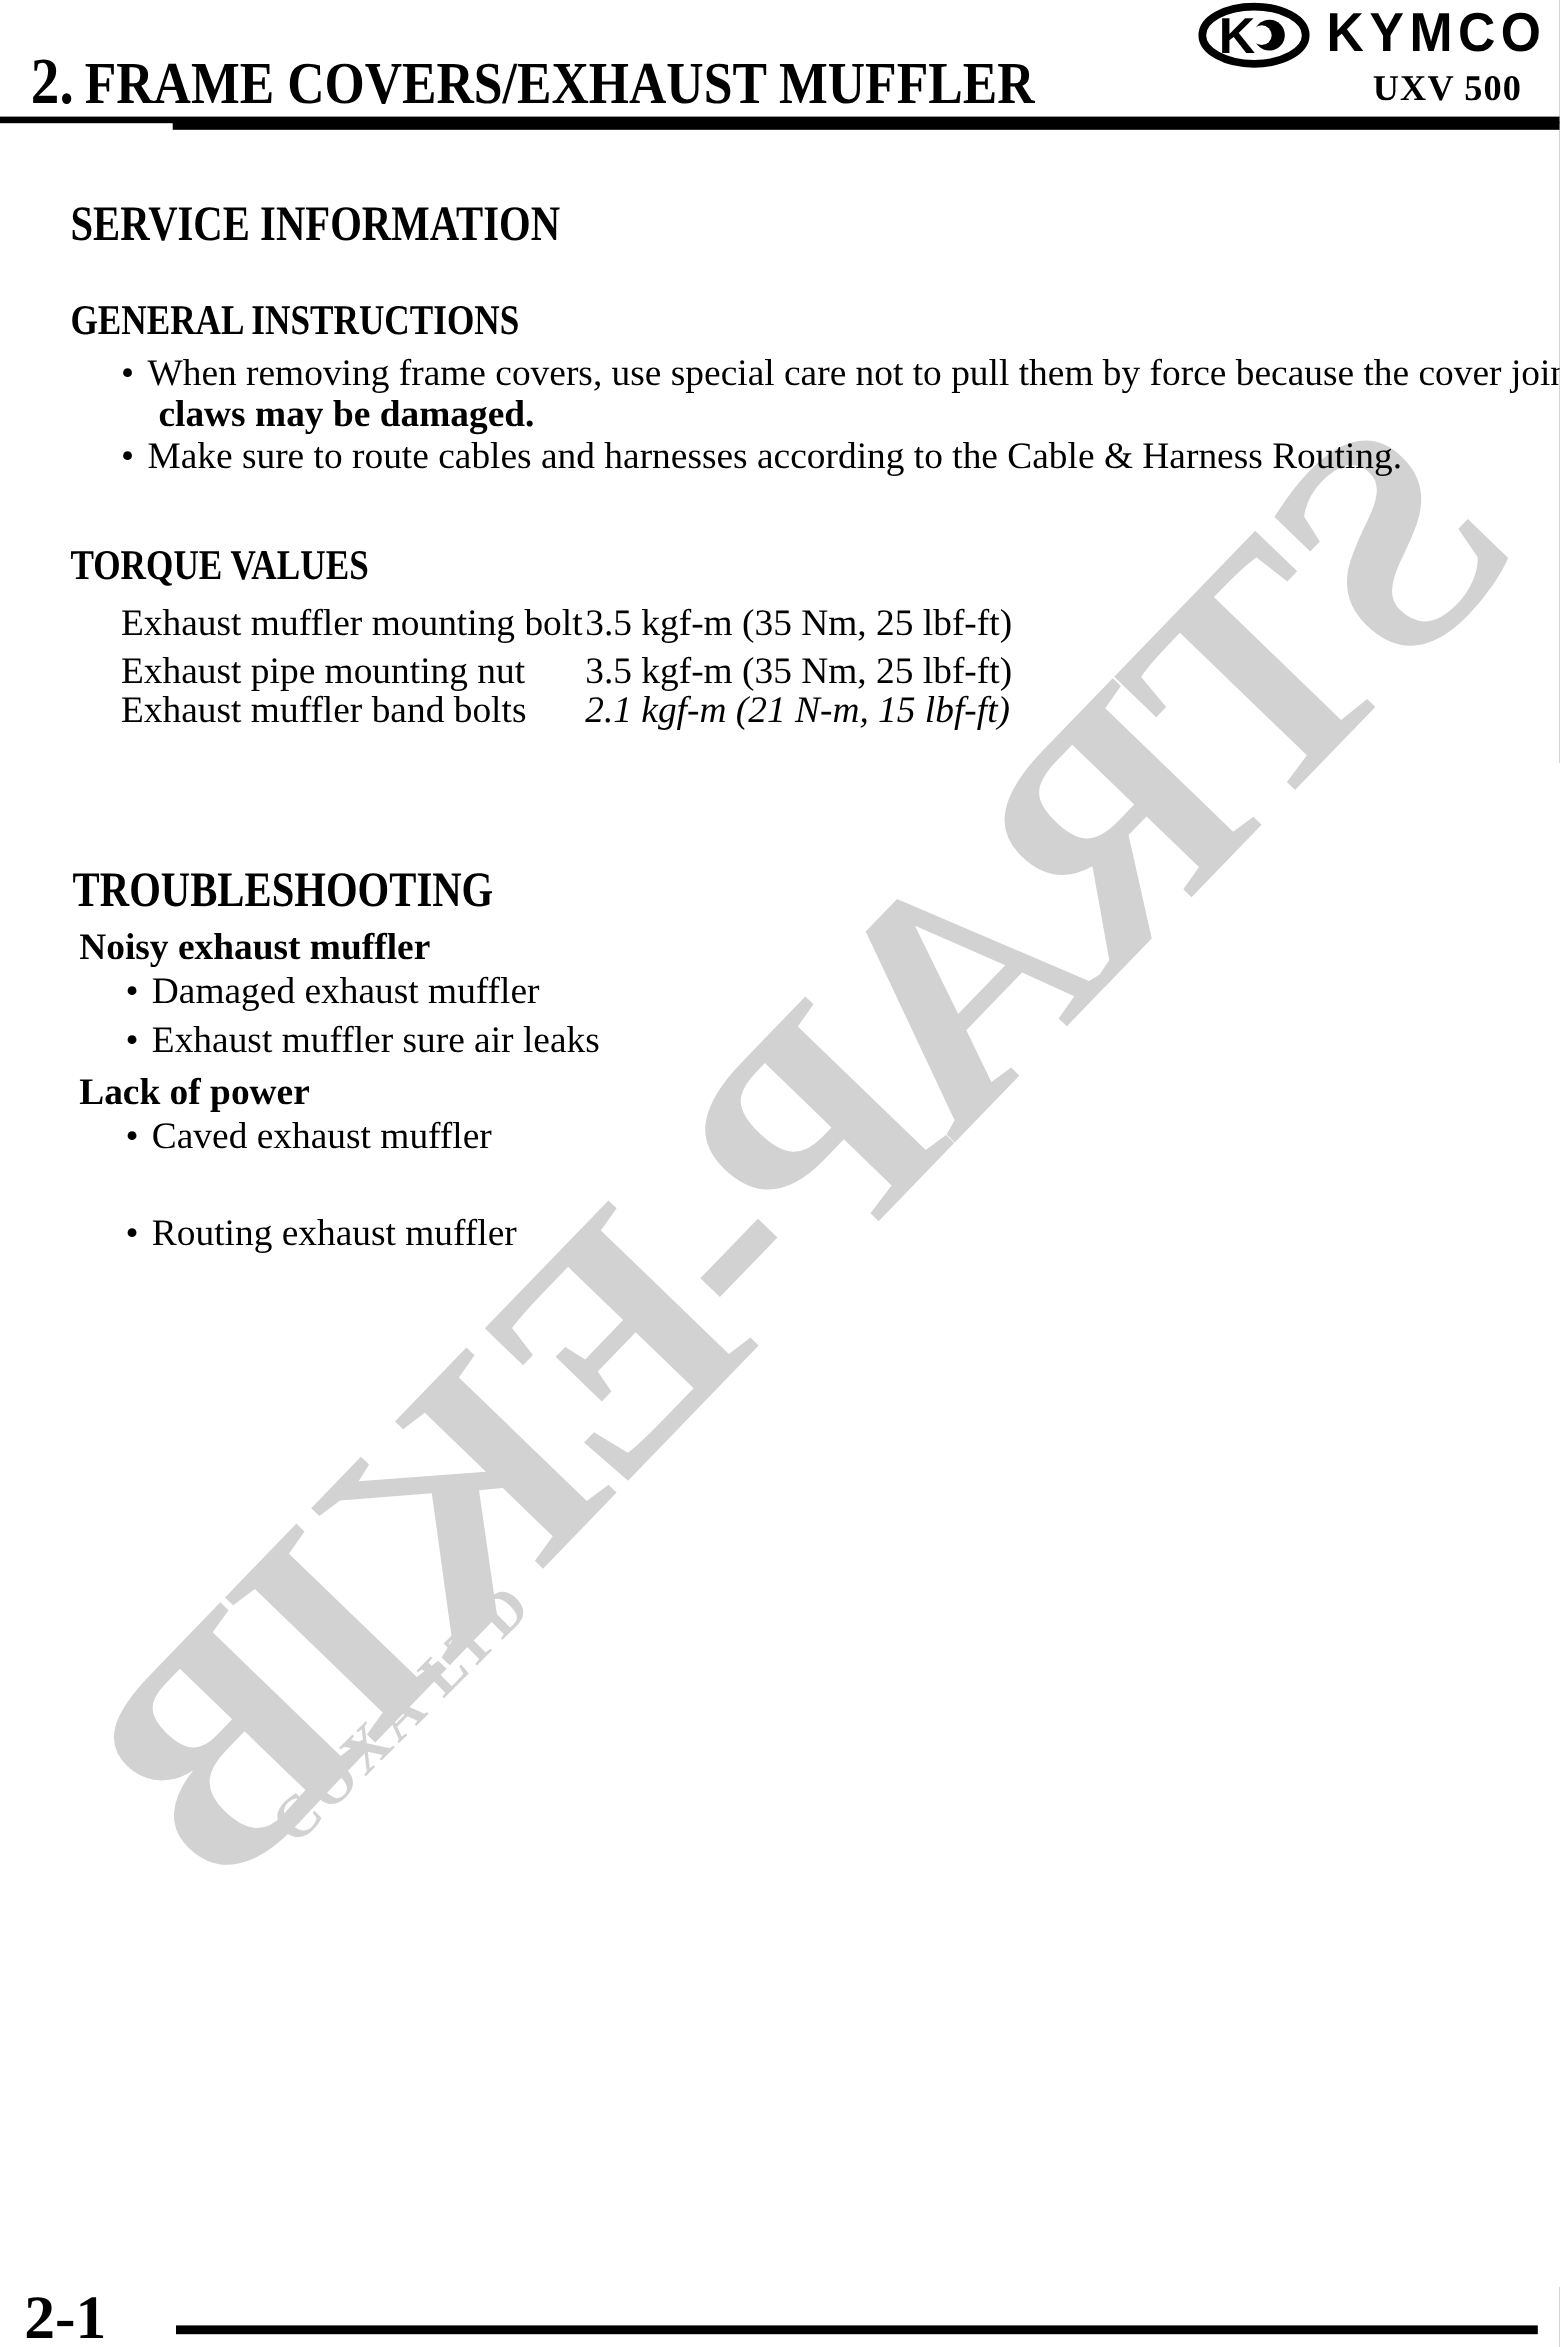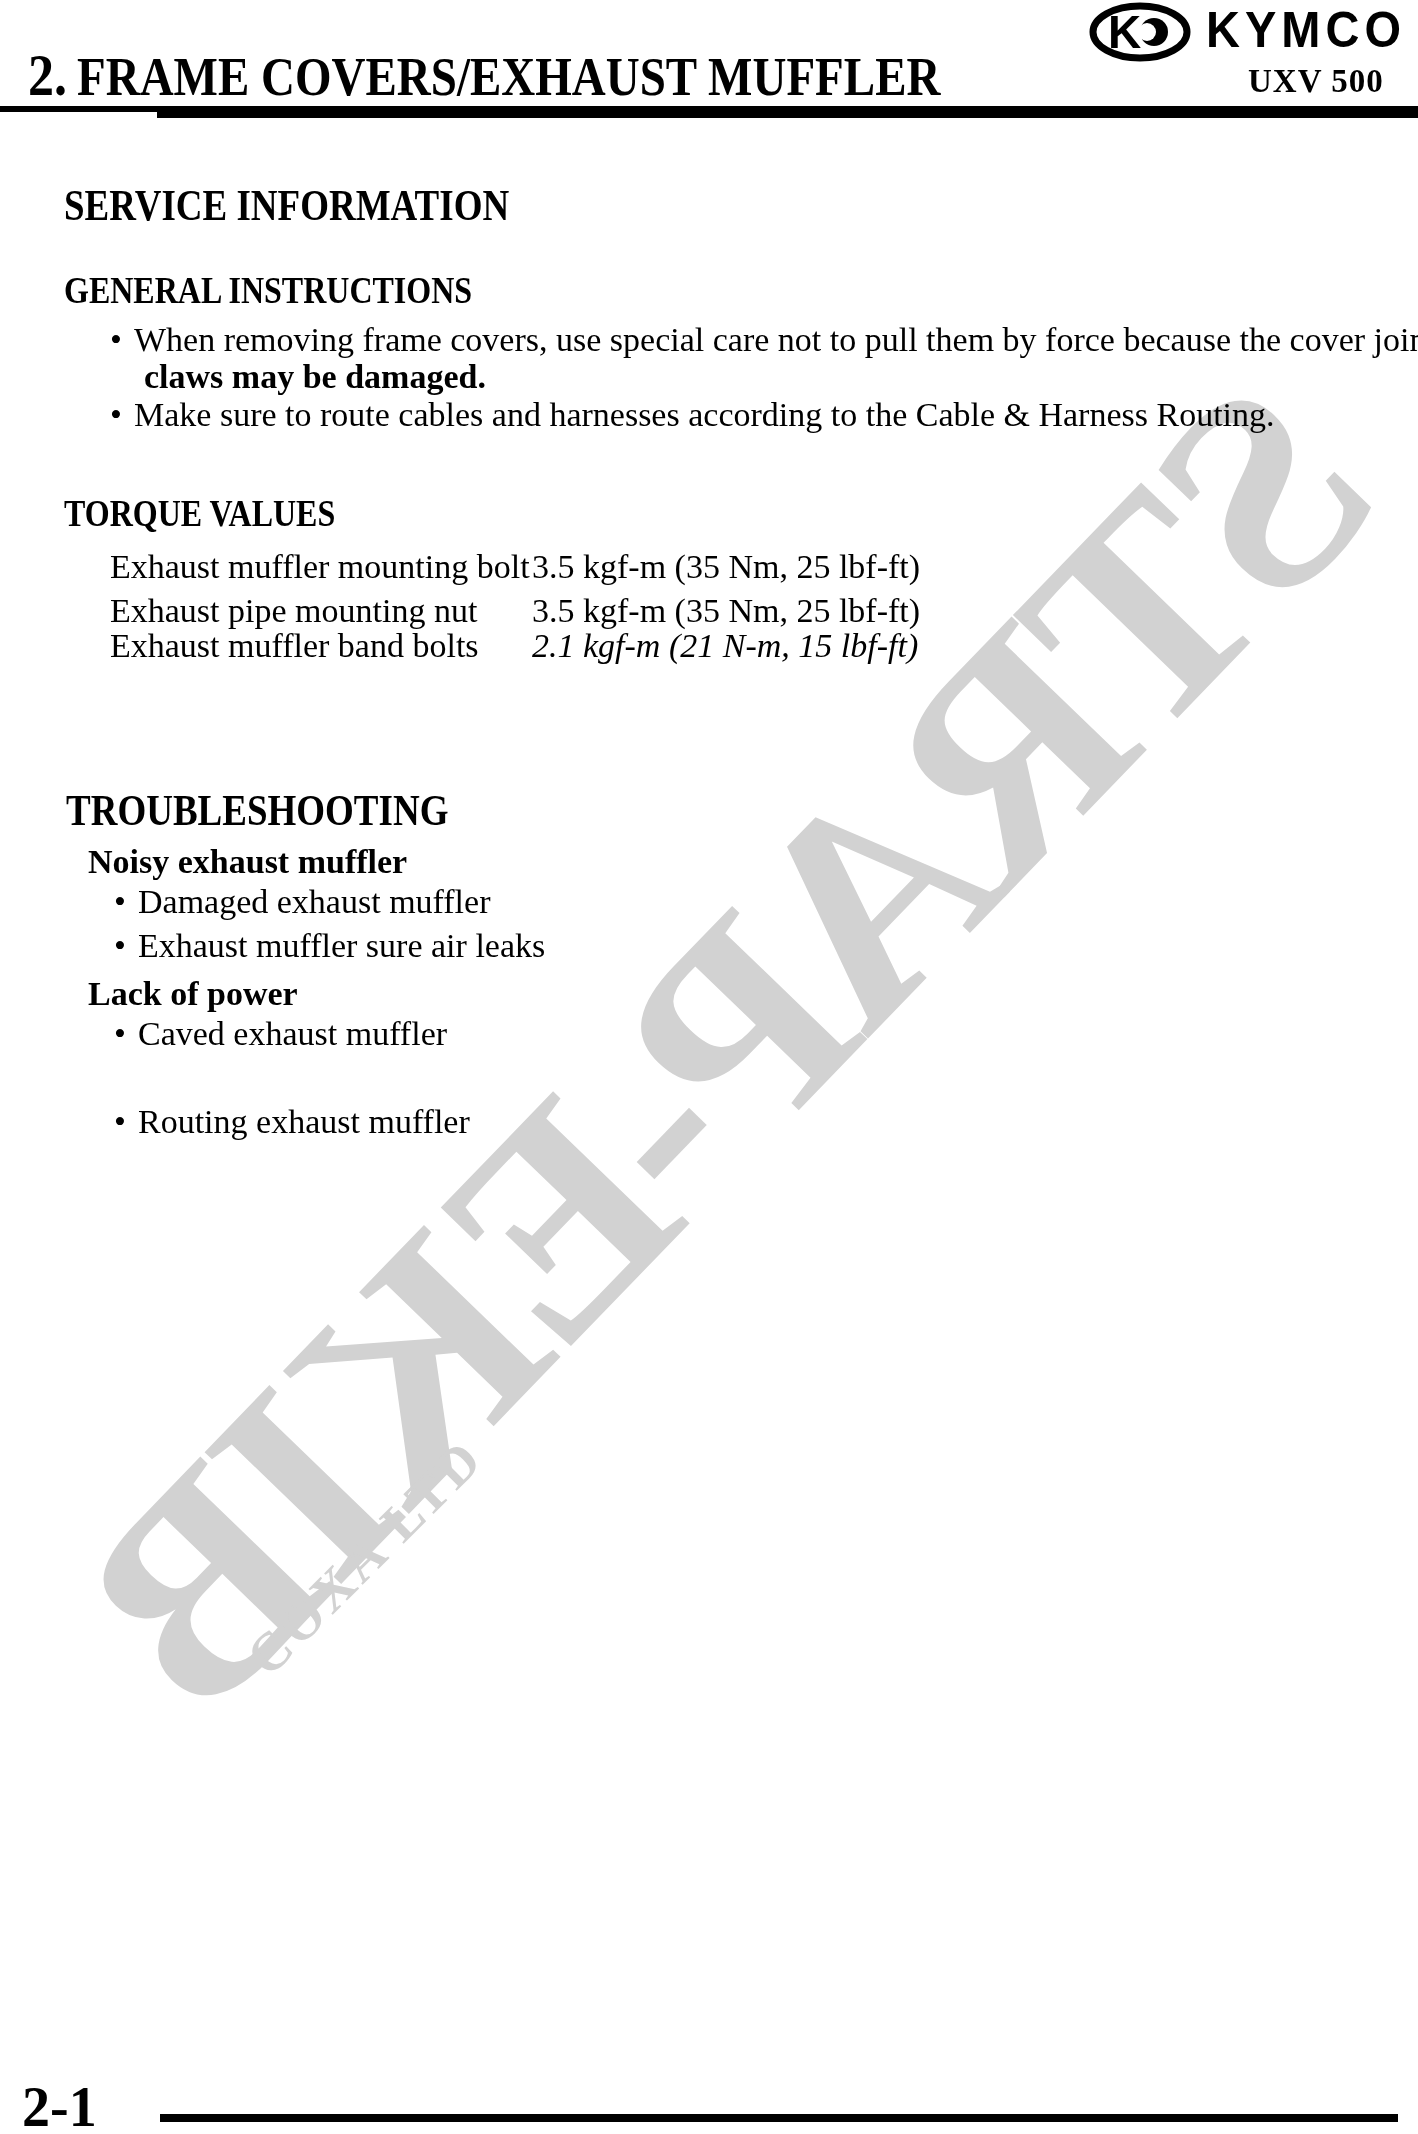--- a/index.html
+++ b/index.html
@@ -52,21 +52,21 @@
     position:absolute;transform:translate(-50%,-50%) rotate(-45deg);
     white-space:nowrap;font-weight:bold;font-size:54px;letter-spacing:4px;
     color:var(--wm-color,#d2d2d2);line-height:1;
   }
 
   
   .abs{position:absolute;line-height:1;z-index:1;}
   .h-major{font-weight:bold;font-size:37px;transform:scaleY(1.22);transform-origin:top left;white-space:nowrap;}
   .h-minor{font-weight:bold;font-size:32px;transform:scaleY(1.2);transform-origin:top left;white-space:nowrap;}
   .body-txt{font-size:34px;white-space:nowrap;margin-left:44px;}
-  .bold-sub{font-weight:bold;font-size:34px;white-space:nowrap;margin-left:16px;}
+  .bold-sub{font-weight:bold;font-size:34px;white-space:nowrap;}
   .bullet-dot{display:inline-block;width:24px;}
   .torque-label{left:66px;}
   .torque-value{left:488px;}
 
   
   .page-number{position:absolute;left:22px;top:2079px;font-weight:bold;font-size:56px;line-height:1;}
   .footer-rule{position:absolute;left:160px;top:2114px;width:1238px;height:8px;background:#000;}
 </style>
 </head>
 <body>

